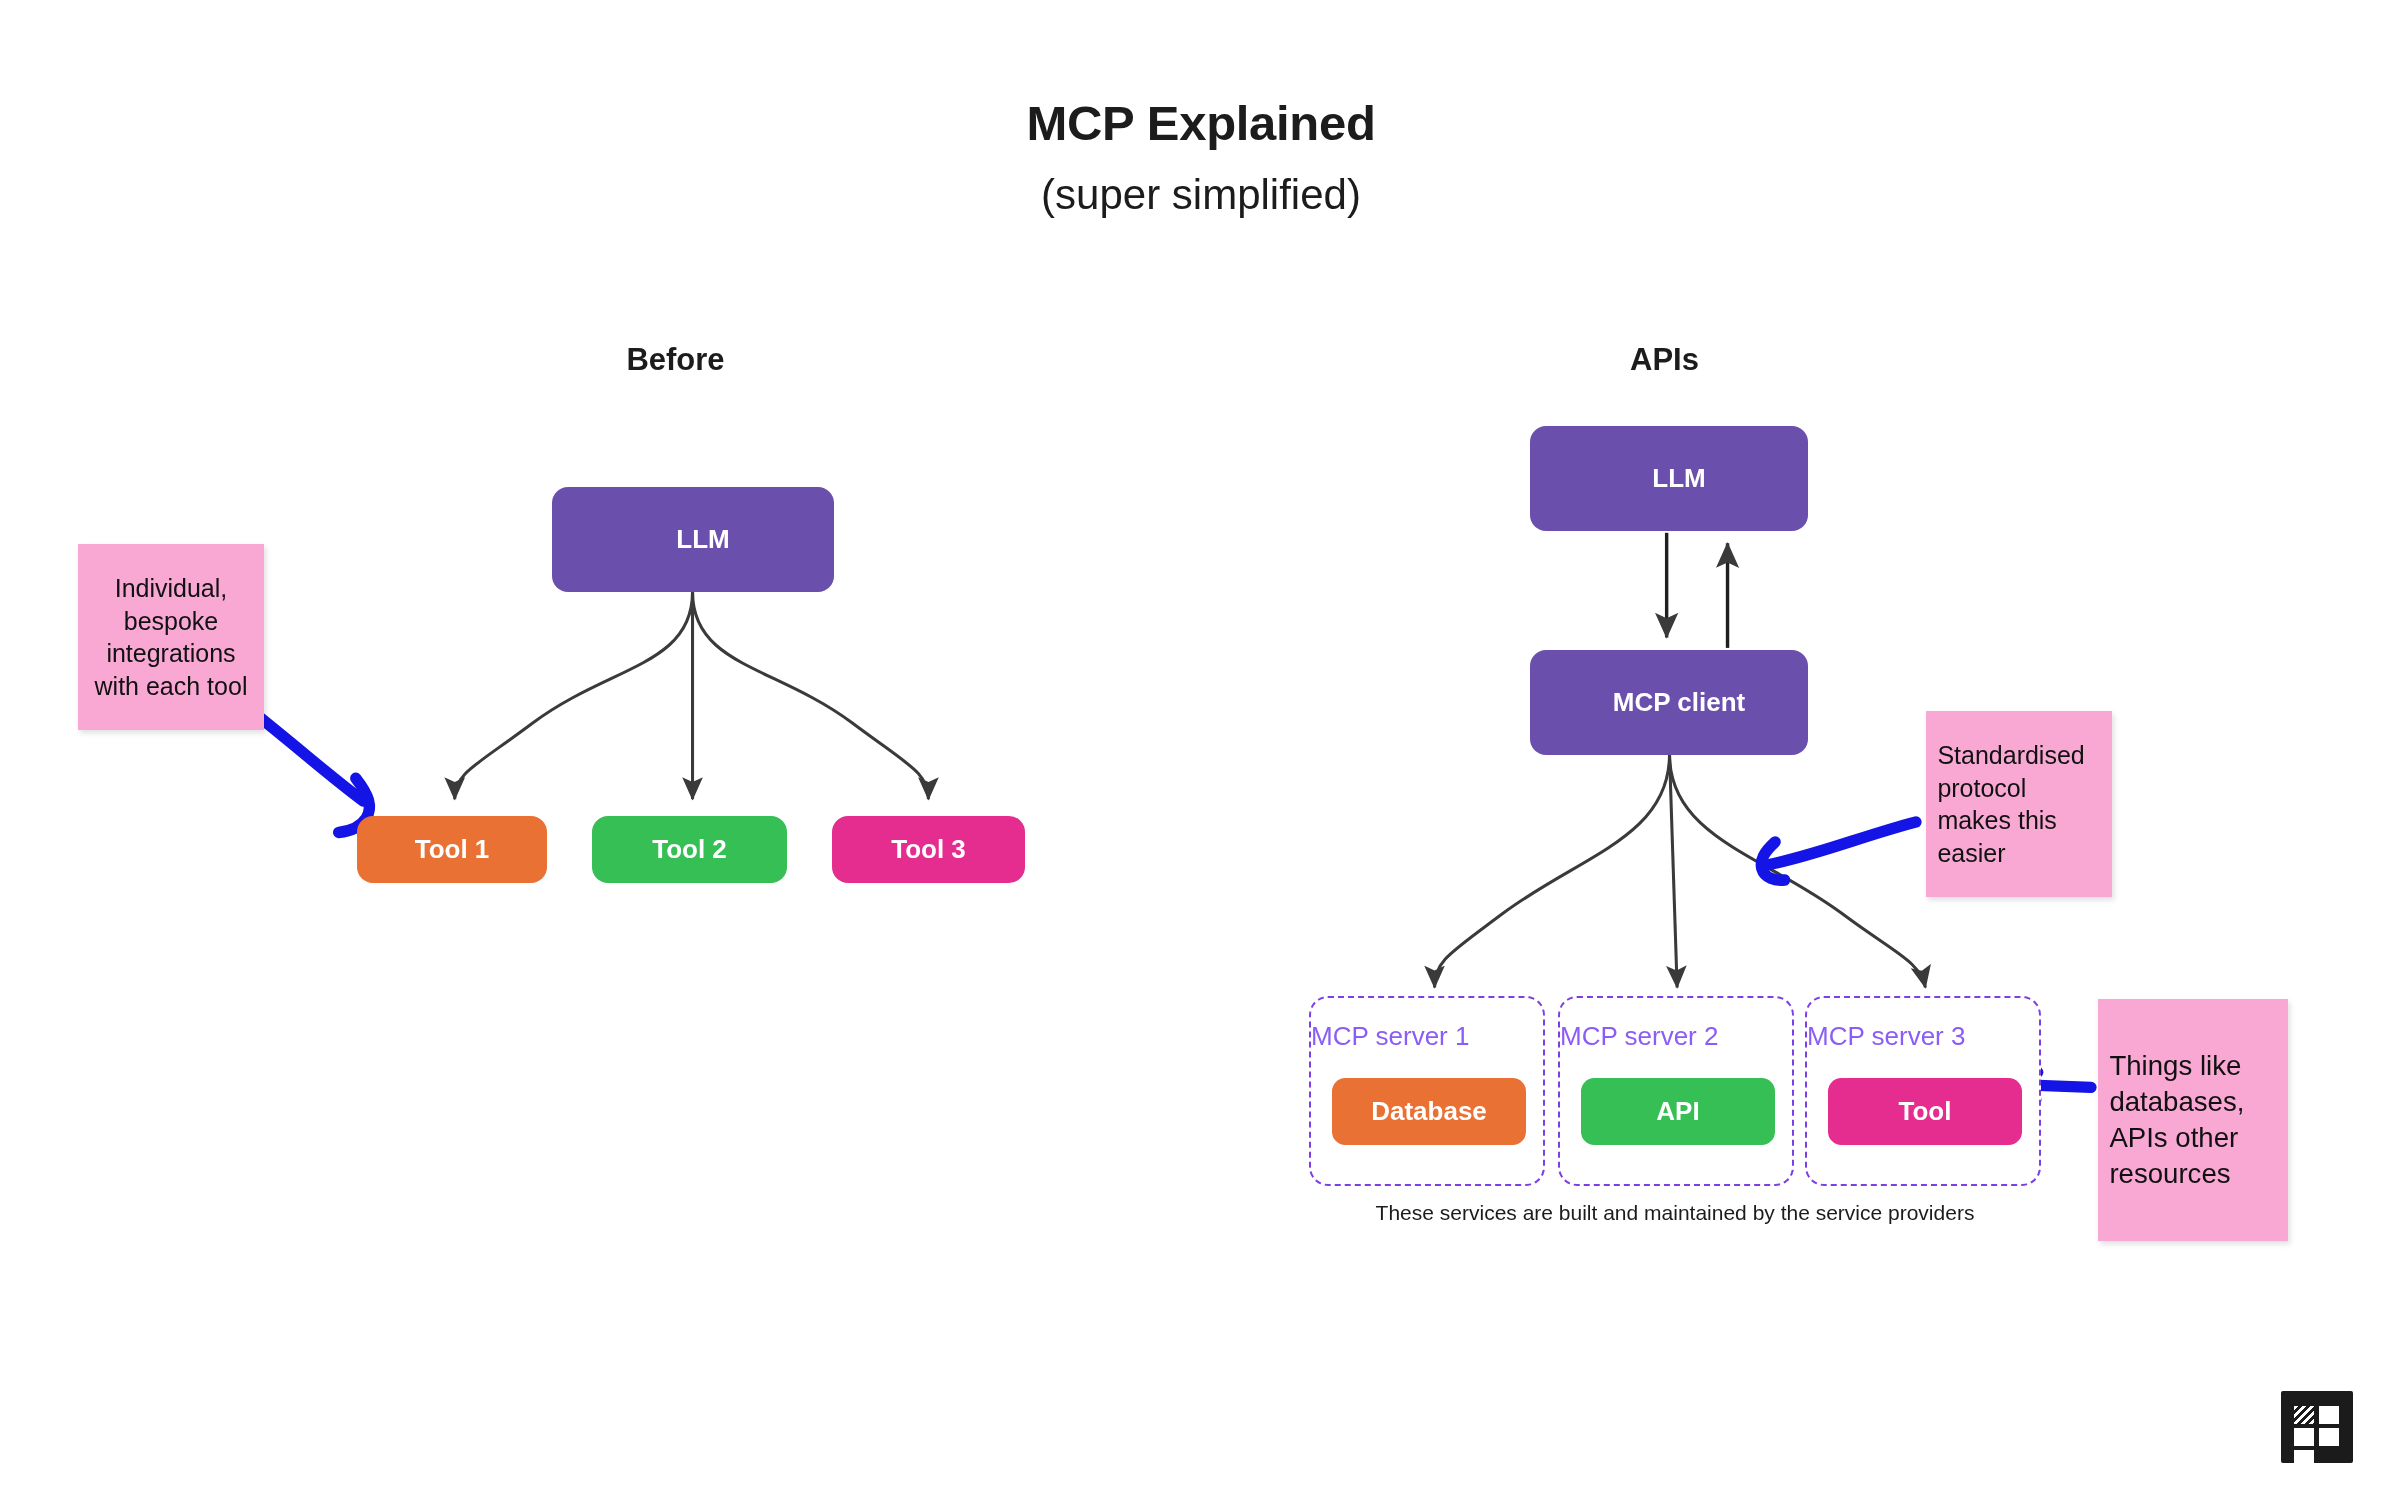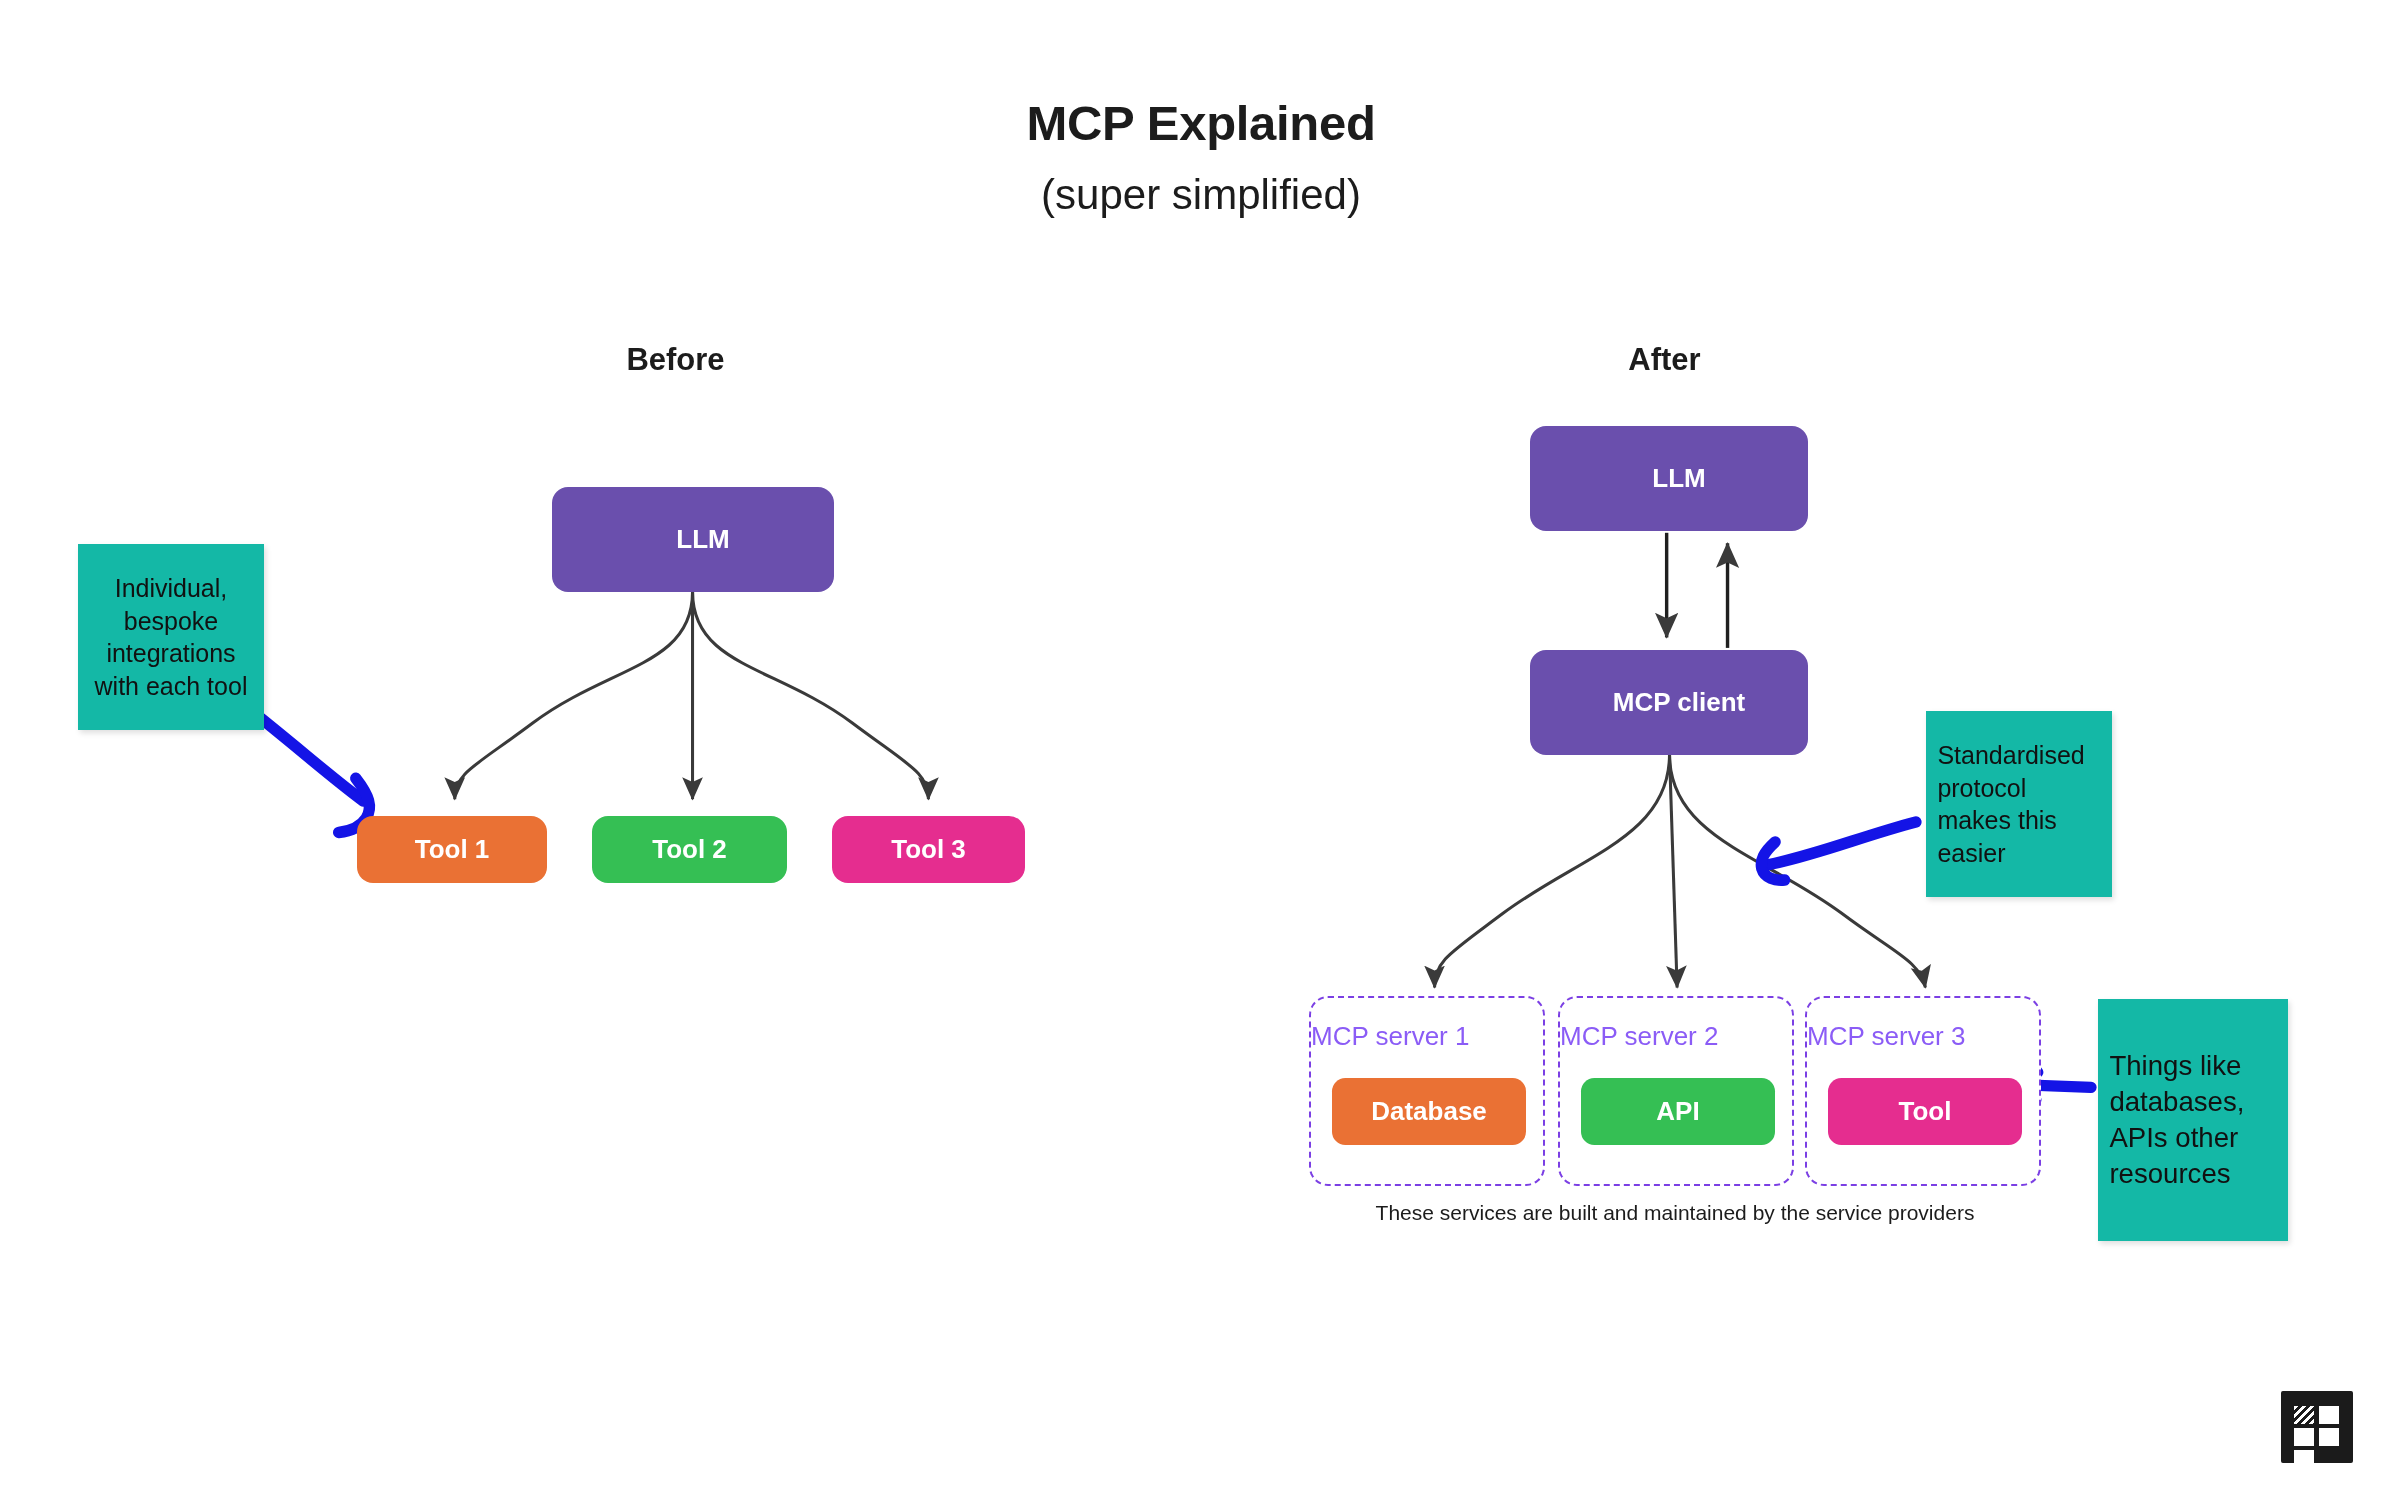--- a/index.html
+++ b/index.html
@@ -67,21 +67,21 @@
     display: flex; align-items: center; justify-content: center;
     border-radius: 13.3px; color: #fff; font-weight: bold; font-size: 26px;
   }
   .caption {
     position: absolute; left: 1309px; top: 1201px; width: 732px;
     text-align: center; font-size: 21px; color: #1c1c1c;
   }
 
   
   .sticky {
-    position: absolute; background: #14b8a6;
+    position: absolute; background: #f9a8d4;
     box-shadow: 1.9px 2.9px 5.7px rgba(0,0,0,0.13);
     display: flex; align-items: center; justify-content: center;
     color: #111; font-size: 25px; line-height: 1.30;
     padding: 9.5px 11.4px;
   }
   #sticky-bespoke      { left: 78px;  top: 544px;  width: 186px; height: 186px; text-align: center; }
   #sticky-standardised { left: 1926px; top: 711px;  width: 186px; height: 186px; text-align: left; }
   #sticky-things-like  { left: 2098px; top: 999px; width: 190px; height: 242px; text-align: left;
                          justify-content: flex-end; font-size: 27.6px; }
 
@@ -103,21 +103,21 @@
 </style>
 </head>
 <body>
 
 <div id="canvas">
 
   <div class="title-main">MCP Explained</div>
   <div class="title-sub">(super simplified)</div>
 
   <div class="section-heading" id="heading-before">Before</div>
-  <div class="section-heading" id="heading-after">After</div>
+  <div class="section-heading" id="heading-after">APIs</div>
 
   <svg id="edges" viewBox="0 0 2525 1584" xmlns="http://www.w3.org/2000/svg">
     <defs>
       <marker id="arrowhead" markerWidth="9" markerHeight="9" refX="7.2" refY="3.4" orient="auto" markerUnits="strokeWidth">
         <path d="M0,0 L7.6,3.4 L0,6.8 L1.6,3.4 Z" fill="#3a3a3a"></path>
       </marker>
     </defs>
 
     <g fill="none" stroke="#3a3a3a" stroke-width="3.2" marker-end="url(#arrowhead)">
       <path d="M728,622 C728,700 640,700 560,760 C500,805 478,812 478,840"></path>

